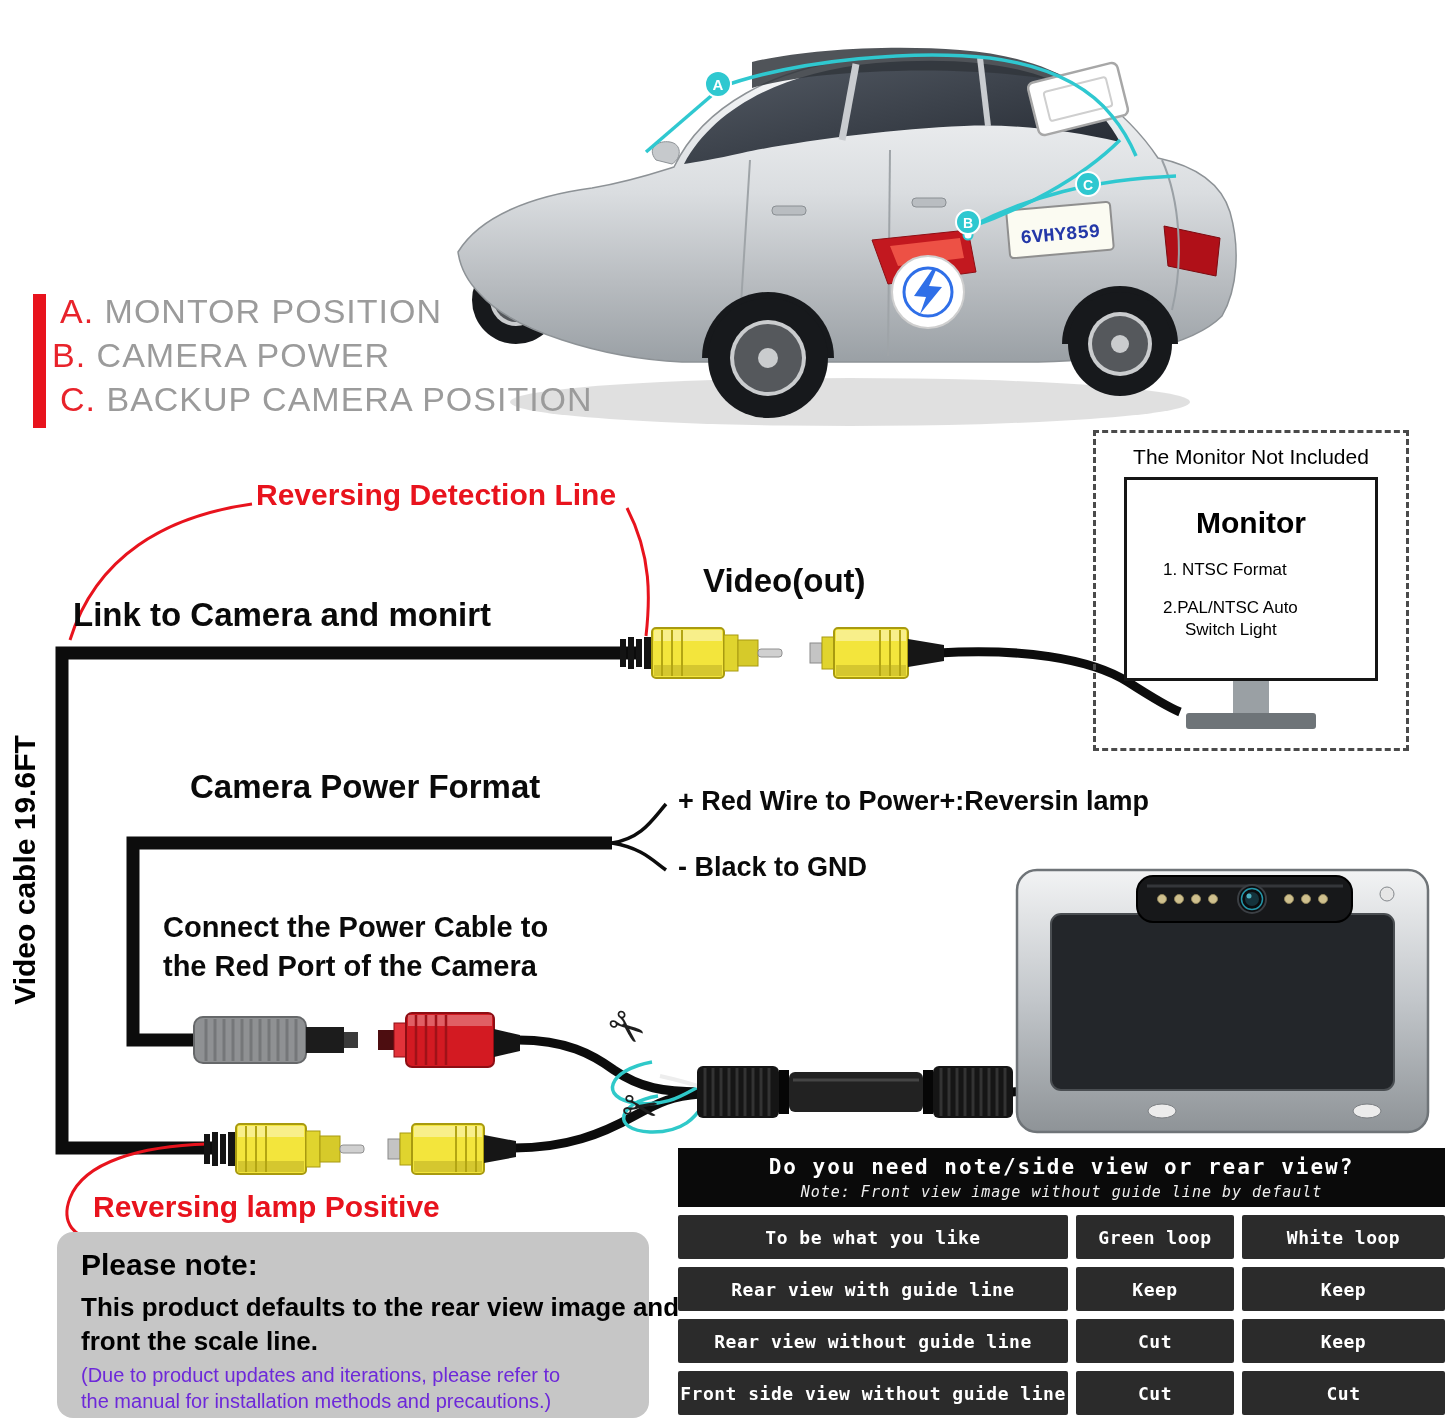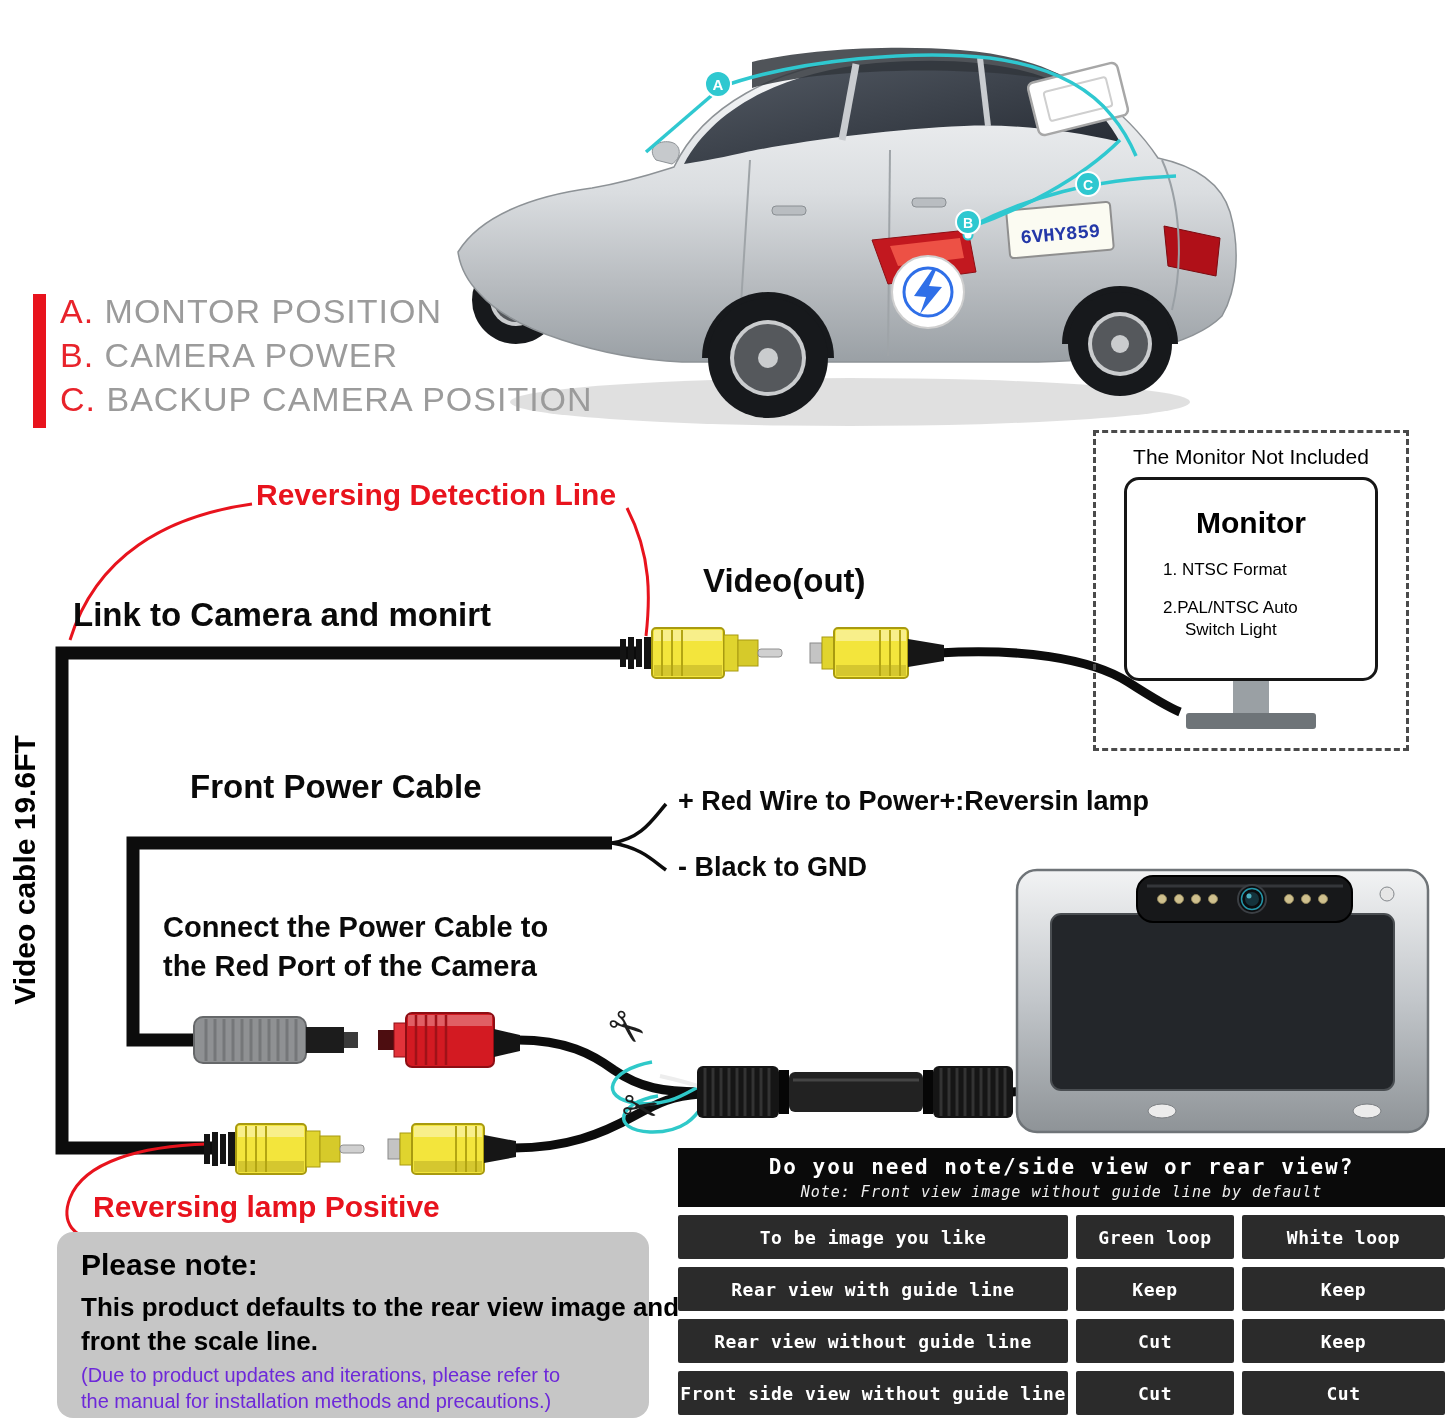--- a/index.html
+++ b/index.html
@@ -165,34 +165,34 @@
       <path d="M 252 504 C 166 516 96 556 70 640"></path>
       <path d="M 208 1144 C 140 1146 84 1162 70 1198 C 60 1224 76 1238 96 1240"></path>
     </g>
   </svg>
 
   <div class="abs" style="left:33px;top:294px;width:13px;height:134px;background:#e8131d;"></div>
   <div class="abs legend-item" style="left:60px;top:292px;">
     <span class="k">A.</span>
     <span>MONTOR POSITION</span>
   </div>
-  <div class="abs legend-item" style="left:60px;top:336px;">
+  <div class="abs legend-item" style="left:52px;top:336px;">
     <span class="k">B.</span>
     <span>CAMERA POWER</span>
   </div>
   <div class="abs legend-item" style="left:60px;top:380px;">
     <span class="k">C.</span>
     <span>BACKUP CAMERA POSITION</span>
   </div>
 
   <div class="abs red-bold nowrap" style="left:256px;top:478px;font-size:30px;">Reversing Detection Line</div>
   <div class="abs blk-bold nowrap" style="left:73px;top:596px;font-size:33px;">Link to Camera and monirt</div>
   <div class="abs blk-bold nowrap" style="left:703px;top:562px;font-size:33px;">Video(out)</div>
   <div class="abs vlabel nowrap" style="left:-167px;top:850px;width:390px;height:40px;">Video cable 19.6FT</div>
-  <div class="abs blk-bold nowrap" style="left:190px;top:768px;font-size:33px;">Front Power Cable</div>
+  <div class="abs blk-bold nowrap" style="left:190px;top:768px;font-size:33px;">Camera Power Format</div>
   <div class="abs blk-bold nowrap" style="left:678px;top:786px;font-size:27px;">+ Red Wire to Power+:Reversin lamp</div>
   <div class="abs blk-bold nowrap" style="left:678px;top:852px;font-size:27px;">- Black to GND</div>
   <div class="abs blk-bold" style="left:163px;top:908px;font-size:29px;line-height:39px;">
     <div class="nowrap">Connect the Power Cable to</div>
     <div class="nowrap">the Red Port of the Camera</div>
   </div>
   <div class="abs red-bold nowrap" style="left:93px;top:1190px;font-size:30px;">Reversing lamp Positive</div>
 
   <svg class="abs" style="left:612px;top:613px;" width="350" height="80" viewBox="0 0 350 80">
     <g>
@@ -214,21 +214,21 @@
       <rect x="222" y="15" width="74" height="50" rx="4" fill="#f3e53c" stroke="#a89a10" stroke-width="2"></rect>
       <rect x="224" y="17" width="70" height="11" fill="#ffffff" opacity="0.4"></rect>
       <rect x="224" y="52" width="70" height="11" fill="#7a6f08" opacity="0.25"></rect>
       <path d="M 268 17 V 63 M 278 17 V 63 M 288 17 V 63" stroke="#b3a513" stroke-width="2"></path>
       <polygon points="296,26 332,32 332,48 296,54" fill="#161616"></polygon>
     </g>
   </svg>
 
   <div class="abs monitor-box" style="left:1093px;top:430px;width:310px;height:315px;">
     <div class="abs nowrap" style="left:0;top:12px;width:100%;text-align:center;font-size:21px;">The Monitor Not Included</div>
-    <div class="abs monitor-inner" style="left:28px;top:44px;width:248px;height:198px;border-radius:15px;">
+    <div class="abs monitor-inner" style="left:28px;top:44px;width:248px;height:198px;">
       <div style="text-align:center;margin-top:26px;font-size:30px;font-weight:bold;">Monitor</div>
       <div style="margin:20px 0 0 36px;font-size:17px;">1. NTSC Format</div>
       <div style="margin:18px 0 0 36px;font-size:17px;">2.PAL/NTSC Auto</div>
       <div style="margin:2px 0 0 58px;font-size:17px;">Switch Light</div>
     </div>
     <div class="abs" style="left:137px;top:248px;width:36px;height:32px;background:#9aa0a4;"></div>
     <div class="abs" style="left:90px;top:280px;width:130px;height:16px;background:#6e7478;border-radius:3px;"></div>
   </div>
 
   <svg class="abs" style="left:188px;top:1005px;" width="335" height="72" viewBox="0 0 335 72">
@@ -327,21 +327,21 @@
     <div class="note-small nowrap">(Due to product updates and iterations, please refer to</div>
     <div class="note-small nowrap" style="margin-top:0;">the manual for installation methods and precautions.)</div>
   </div>
 
   <div class="abs tbl" style="left:678px;top:1148px;">
     <div class="tbl-head">
       <div class="h1 nowrap">Do you need note/side view or rear view?</div>
       <div class="h2 nowrap">Note: Front view image without guide line by default</div>
     </div>
     <div class="tbl-grid">
-      <div class="tbl-cell">To be image you like</div>
+      <div class="tbl-cell">To be what you like</div>
       <div class="tbl-cell">Green loop</div>
       <div class="tbl-cell">White loop</div>
       <div class="tbl-cell">Rear view with guide line</div>
       <div class="tbl-cell">Keep</div>
       <div class="tbl-cell">Keep</div>
       <div class="tbl-cell">Rear view without guide line</div>
       <div class="tbl-cell">Cut</div>
       <div class="tbl-cell">Keep</div>
       <div class="tbl-cell">Front side view without guide line</div>
       <div class="tbl-cell">Cut</div>

